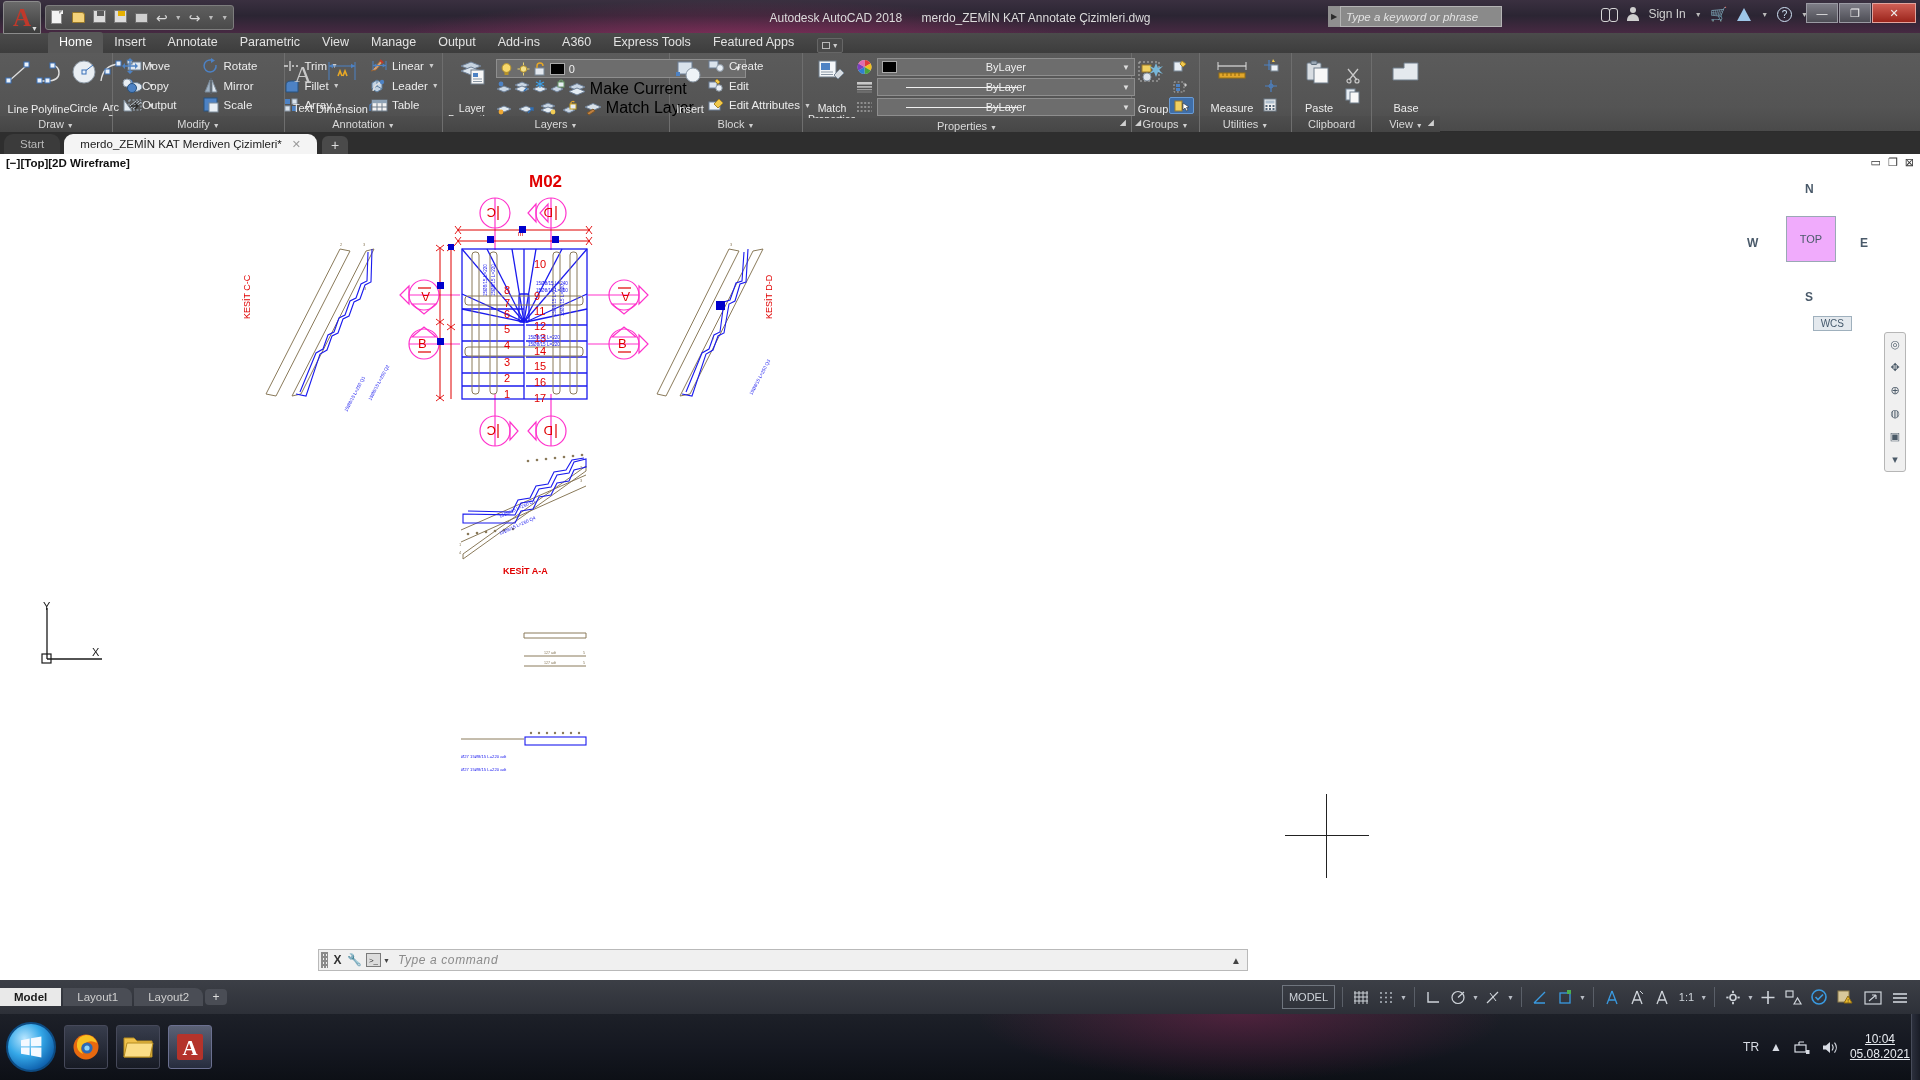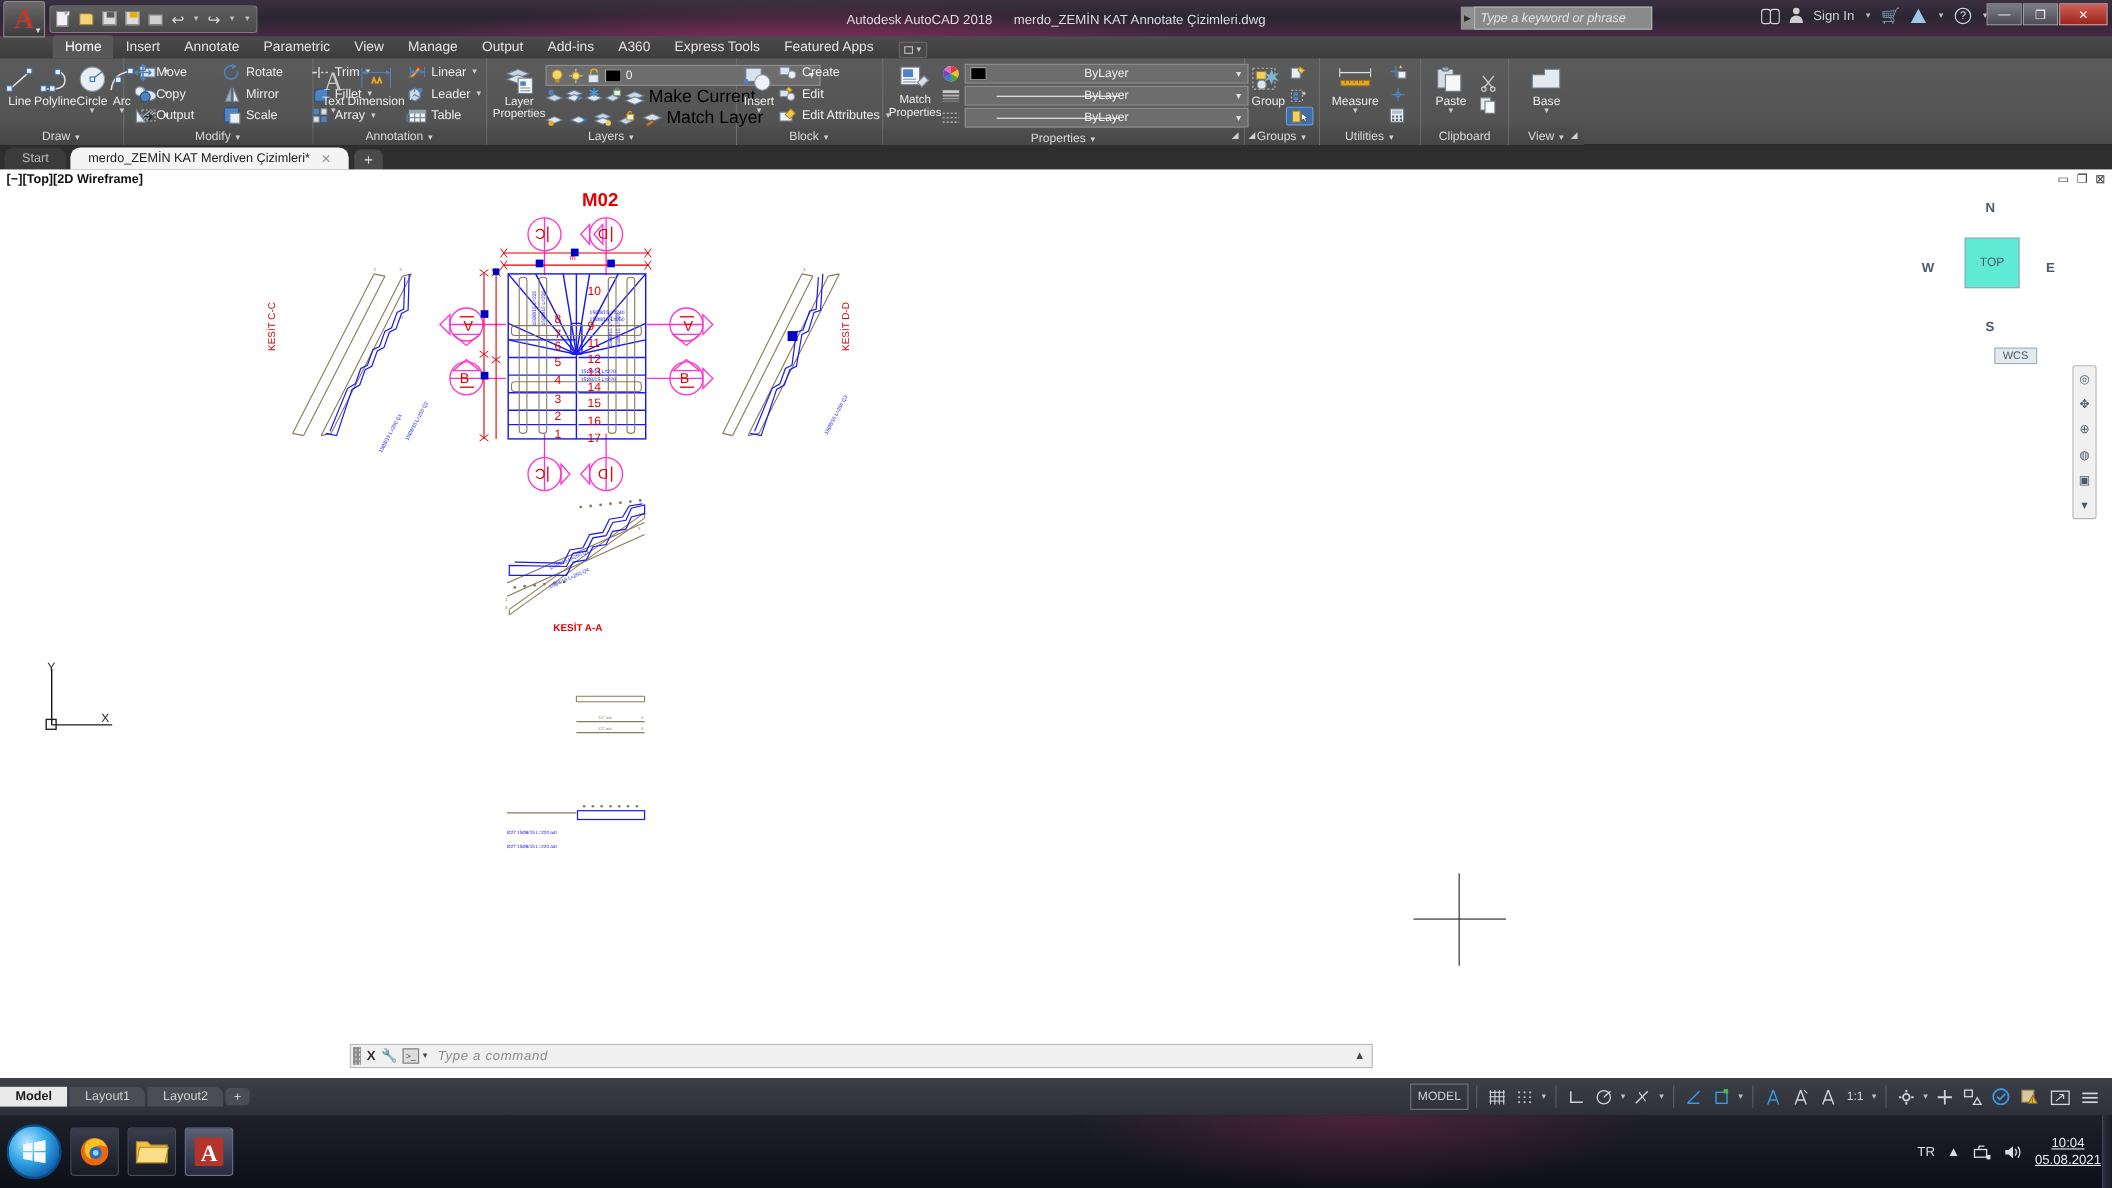--- a/index.html
+++ b/index.html
@@ -70,21 +70,21 @@
   #ribbon { position:absolute; left:0; top:53px; width:1920px; height:79px;
     background:linear-gradient(180deg,#5b5b5b 0%,#545454 70%,#4a4a4a 100%);
     border-bottom:1px solid #2c2c2c; display:flex; }
   .panel { position:relative; height:79px; border-right:1px solid #6e6e6e; display:flex; flex-direction:column; }
   .panel-body { flex:1; display:flex; align-items:center; padding:2px 5px 0; }
   .panel-title { height:16px; font-size:11px; color:#d9d9d9; text-align:center; line-height:16px;
     background:linear-gradient(180deg,#4e4e4e,#454545); }
   .panel-title .pc { font-size:7px; color:#d0d0d0; margin-left:3px;}
   .big { width:48px; display:flex; flex-direction:column; align-items:center; justify-content:flex-start;
     padding-top:3px; height:58px; }
-  .big .lbl { font-size:11px; color:#ececec; margin-top:1px; text-align:center; line-height:11px;}
+  .big .lbl { font-size:11px; color:#ececec; margin-top:18px; text-align:center; line-height:11px;}
   .big .cc { font-size:7px; color:#ccc; }
   .ico { height:26px; display:flex; align-items:center; justify-content:center; }
   .small-col { display:flex; flex-direction:column; justify-content:center; height:58px; gap:1px; }
   .small-row { display:flex; align-items:center; height:19px; gap:4px; padding:0 3px; }
   .small-row .lbl { font-size:11.5px; color:#ececec; white-space:nowrap; }
   .sico { width:17px; height:16px; display:flex; align-items:center; justify-content:center; }
 
   
   svg { display:block; overflow:visible; }
 
@@ -112,21 +112,21 @@
 
   
   #canvas { position:absolute; left:0; top:154px; width:1920px; height:826px; background:#ffffff; }
   #vplabel { position:absolute; left:6px; top:3px; font-size:11.5px; color:#111; font-weight:bold;}
   #vp-ctrl { position:absolute; right:6px; top:2px; display:flex; gap:7px; color:#333; font-size:11px;}
 
   
   #viewcube { position:absolute; right:50px; top:30px; width:120px; height:120px; }
   .vc-lab { position:absolute; font-size:12px; color:#4a5a6a; font-weight:bold;}
   #vc-box { position:absolute; left:36px; top:32px; width:50px; height:46px;
-    background:#5eead4; border:1px solid #9aa8b5; display:flex; align-items:center; justify-content:center;
+    background:#f0abfc; border:1px solid #9aa8b5; display:flex; align-items:center; justify-content:center;
     color:#4a5a6a; font-size:11px; }
   #wcs { position:absolute; right:68px; top:162px; background:#e4e9ee; border:1px solid #9fb0bd;
     padding:1px 7px; font-size:10px; color:#44586b; }
 
   
   #navbar { position:absolute; right:14px; top:178px; width:22px; height:140px;
     background:#f0f0f0; border:1px solid #b6b6b6; border-radius:3px; display:flex; flex-direction:column;
     align-items:center; padding-top:4px; gap:9px; }
   .navi { width:16px; height:14px; display:flex; align-items:center; justify-content:center; color:#4b5a68; font-size:11px;}
 

